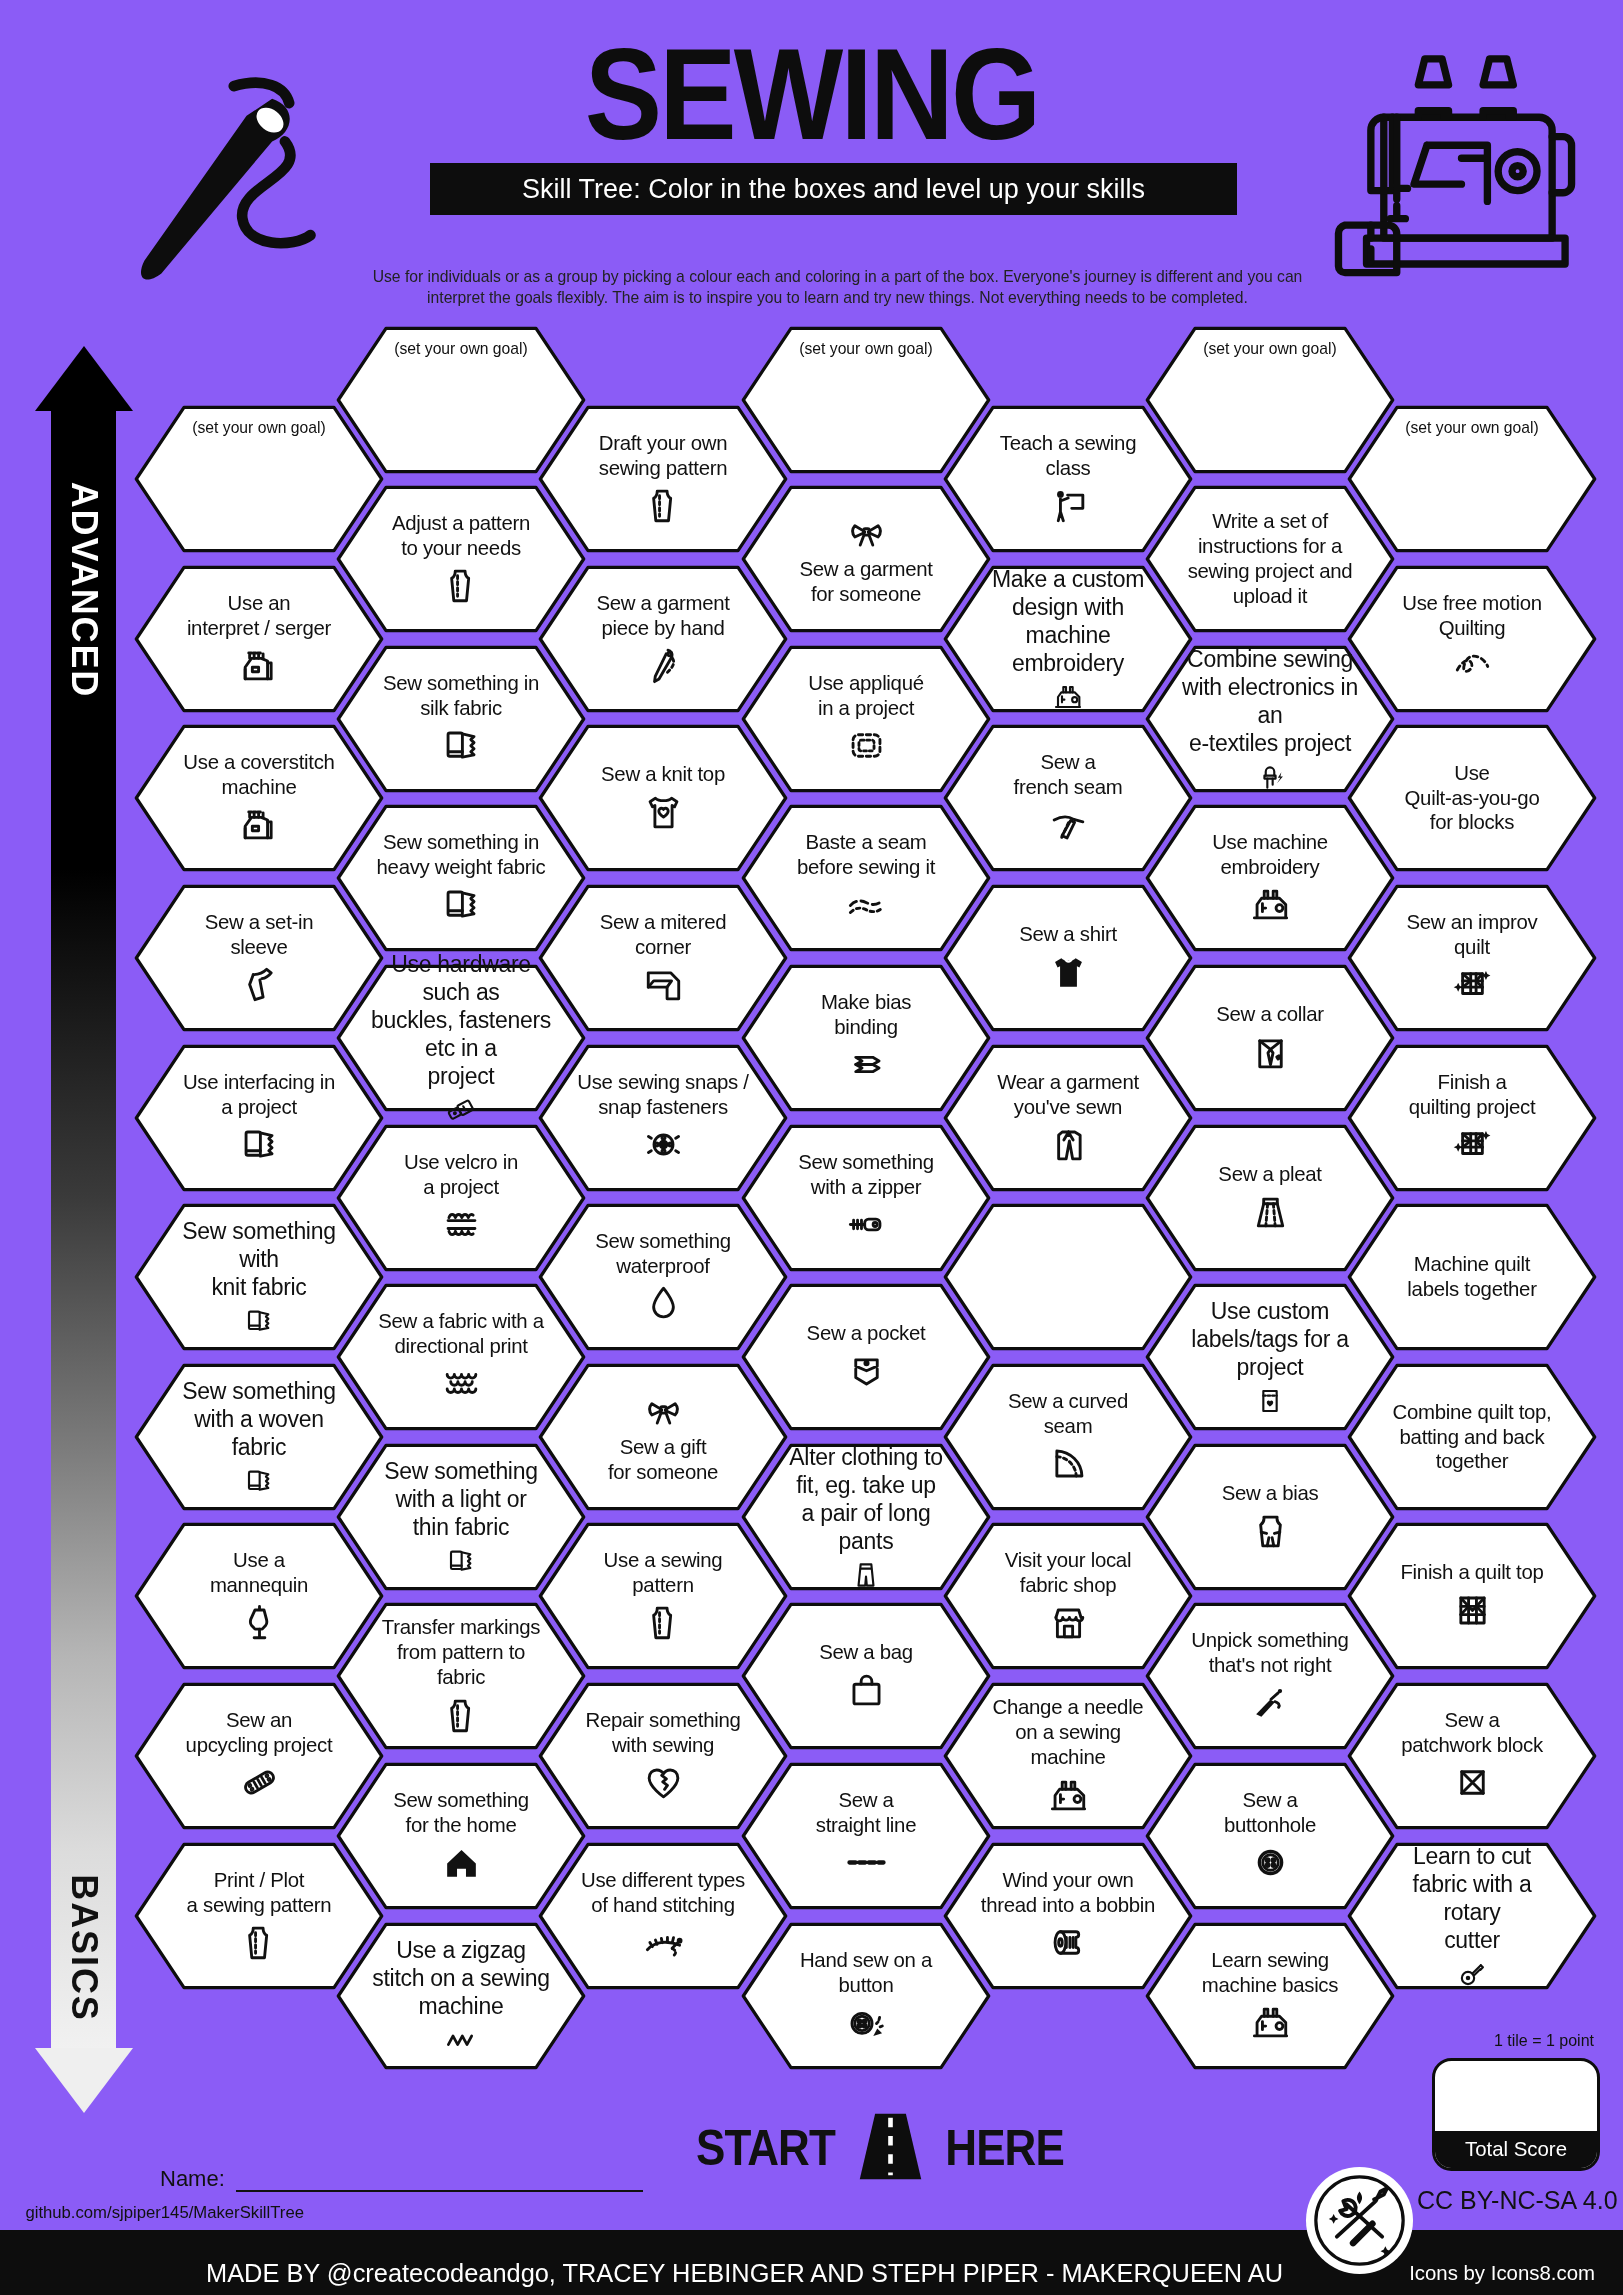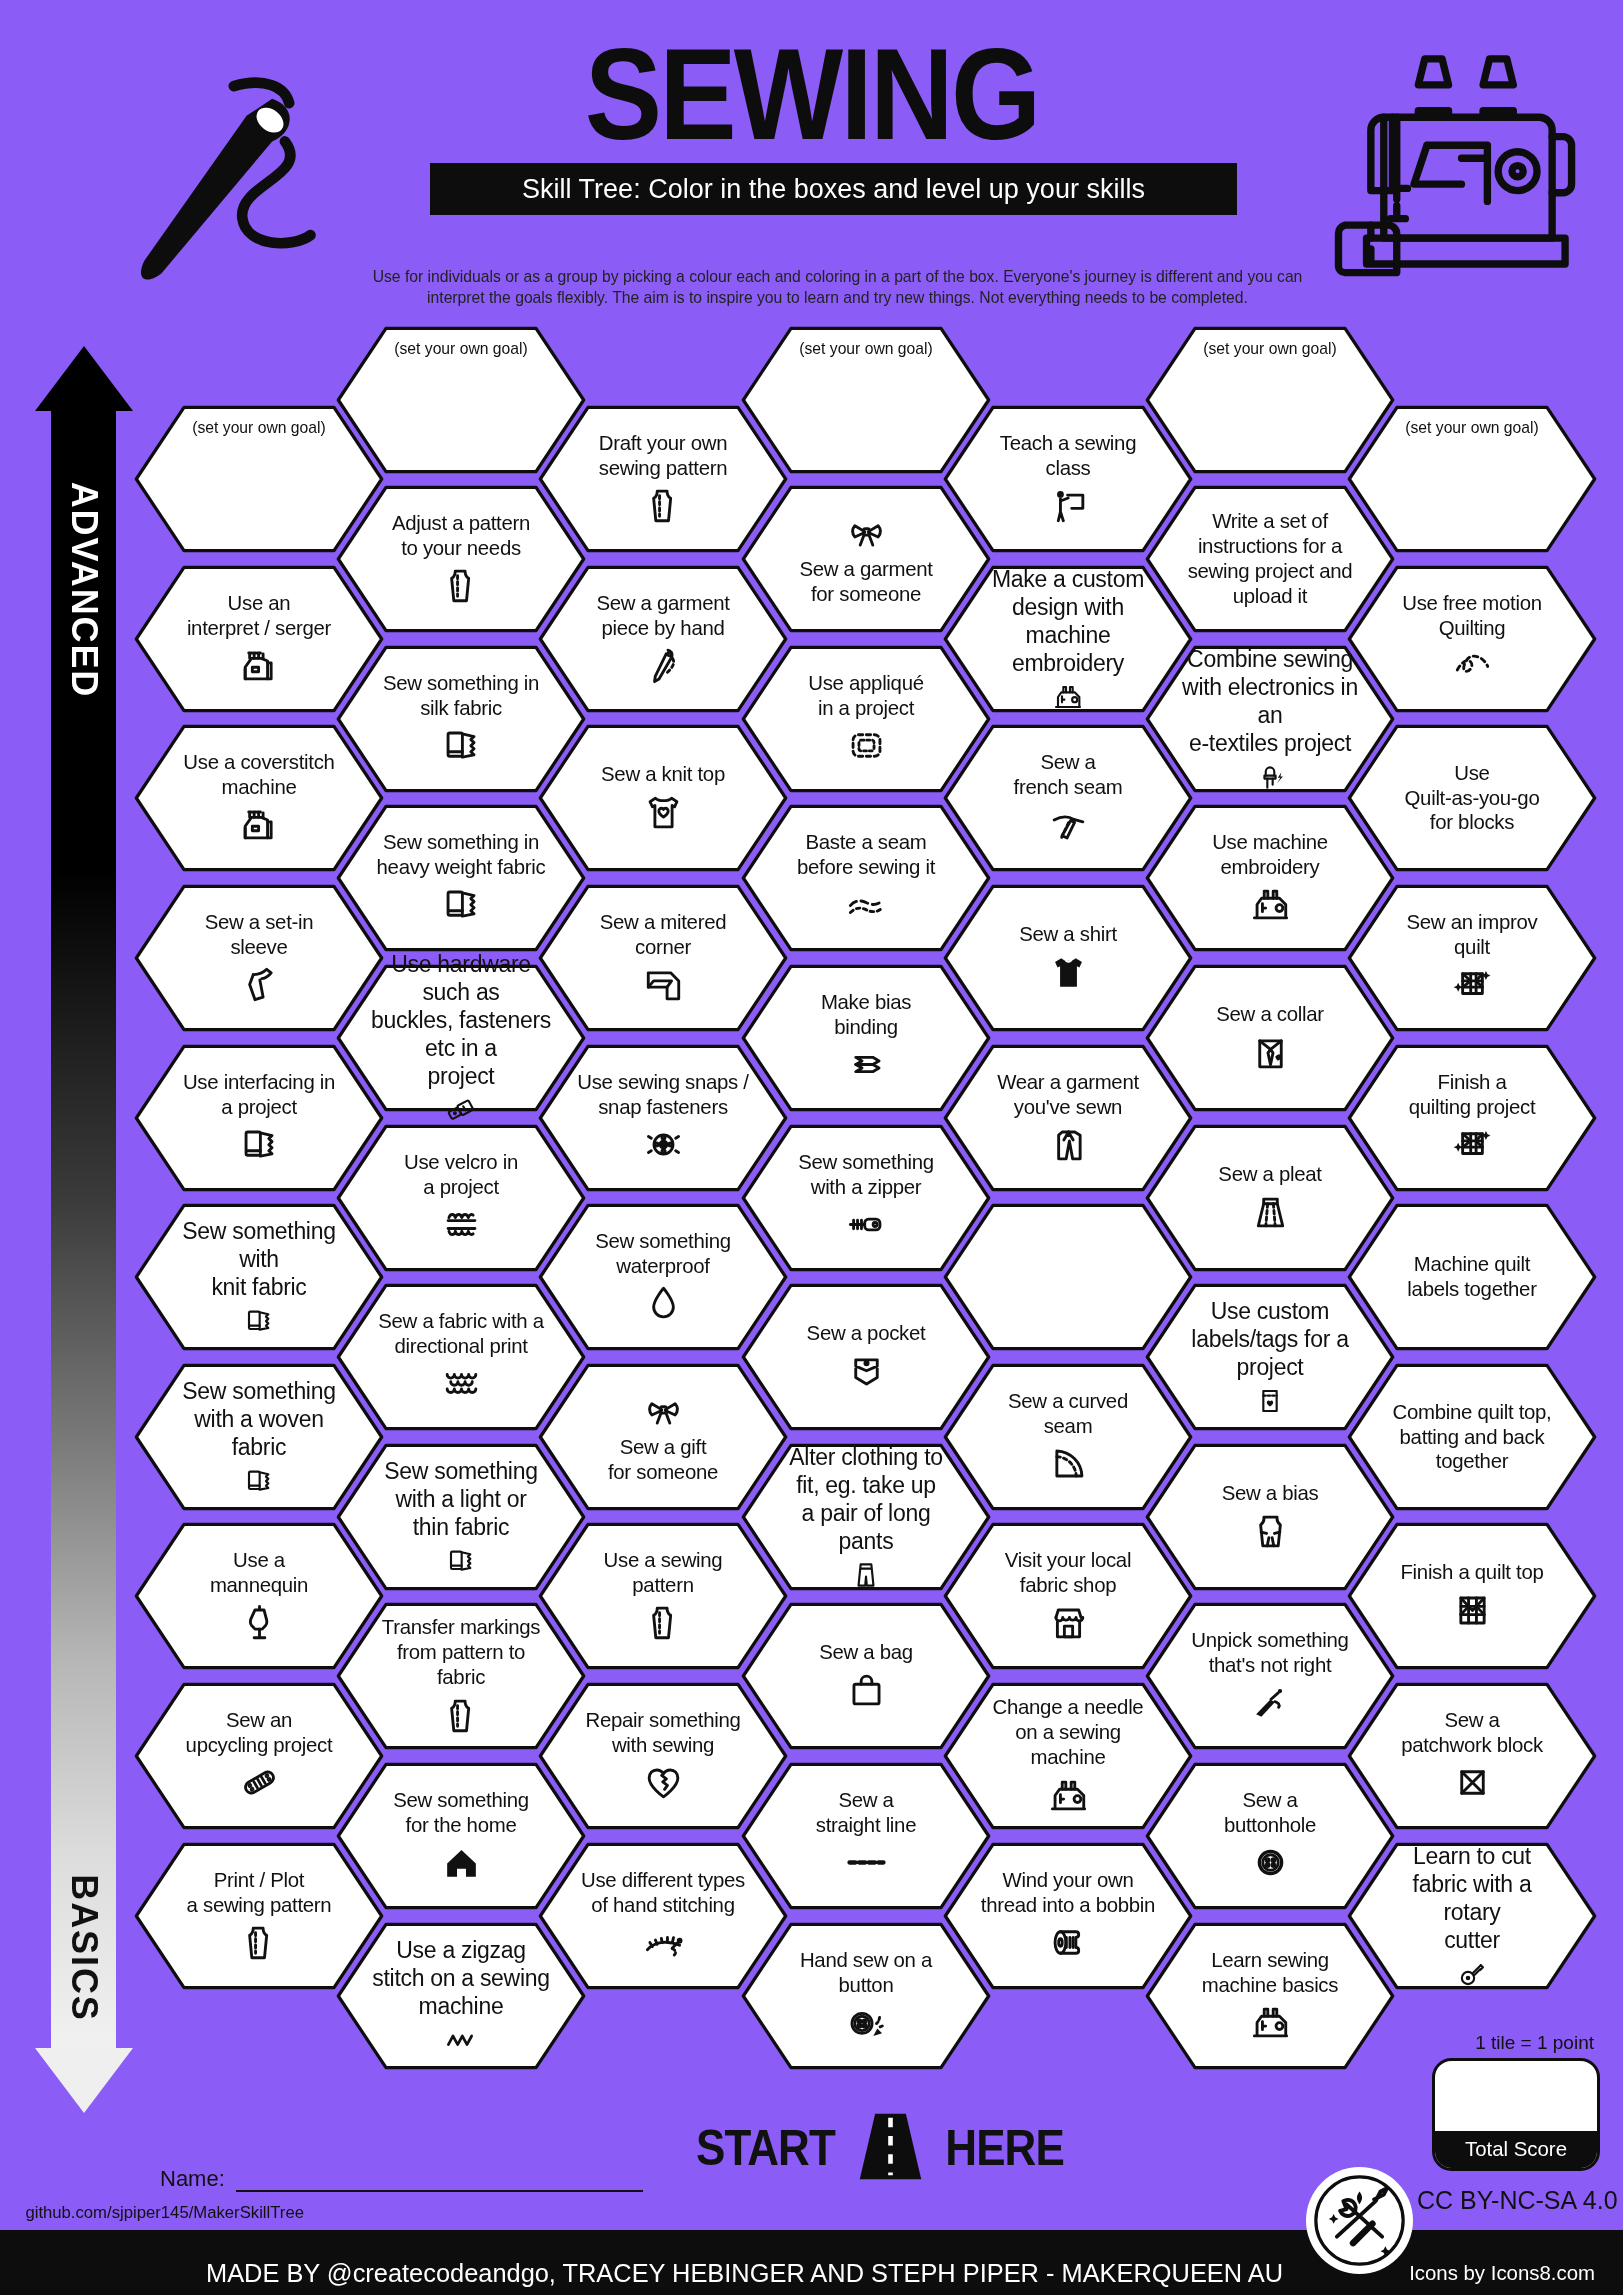--- a/index.html
+++ b/index.html
@@ -36,21 +36,21 @@
   .hex.smalltext .hex-label{font-size:16px;}
   .hex.tight .hex-label{font-size:23px;}
   .hex.goal .hex-content{justify-content:flex-start;padding-top:7.4px;}
   .hex.goal .hex-label{font-size:15.7px;letter-spacing:0;}
   .hicon{display:block;}
   .hicon svg{width:43px;height:43px;display:block;}
   .hex.tight .hicon svg{width:32px;height:32px;}
   
   #start-here{position:absolute;left:696px;top:2110px;display:flex;align-items:center;gap:15.7px;}
   .start-word{font-weight:900;font-size:44px;letter-spacing:-0.9px;transform:scaleY(1.15);}
-  #tile-note{position:absolute;left:1388px;top:2032px;width:206px;text-align:right;font-size:19px;}
+  #tile-note{position:absolute;left:1388px;top:2032px;width:206px;text-align:right;font-size:16px;}
   #score-box{position:absolute;left:1432px;top:2058px;width:162px;height:107px;border:3.2px solid #0d0d0d;
       border-radius:19.4px;overflow:hidden;background:#fff;display:flex;flex-direction:column;justify-content:flex-end;}
   #score-band{height:37px;background:#0d0d0d;display:flex;align-items:center;justify-content:center;}
   #score-band span{color:#fff;font-size:20.4px;}
   #name-row{position:absolute;left:160px;top:2165px;display:flex;align-items:flex-end;gap:11px;}
   #name-label{font-size:22px;}
   #name-line{width:407px;border-bottom:2.8px solid #111;height:25px;}
   #github{position:absolute;left:25.4px;top:2203px;font-size:16.7px;}
   #cc-badge{position:absolute;left:1306px;top:2167px;width:107px;height:107px;border-radius:50%;
       background:#fff;z-index:3;display:flex;align-items:center;justify-content:center;}

